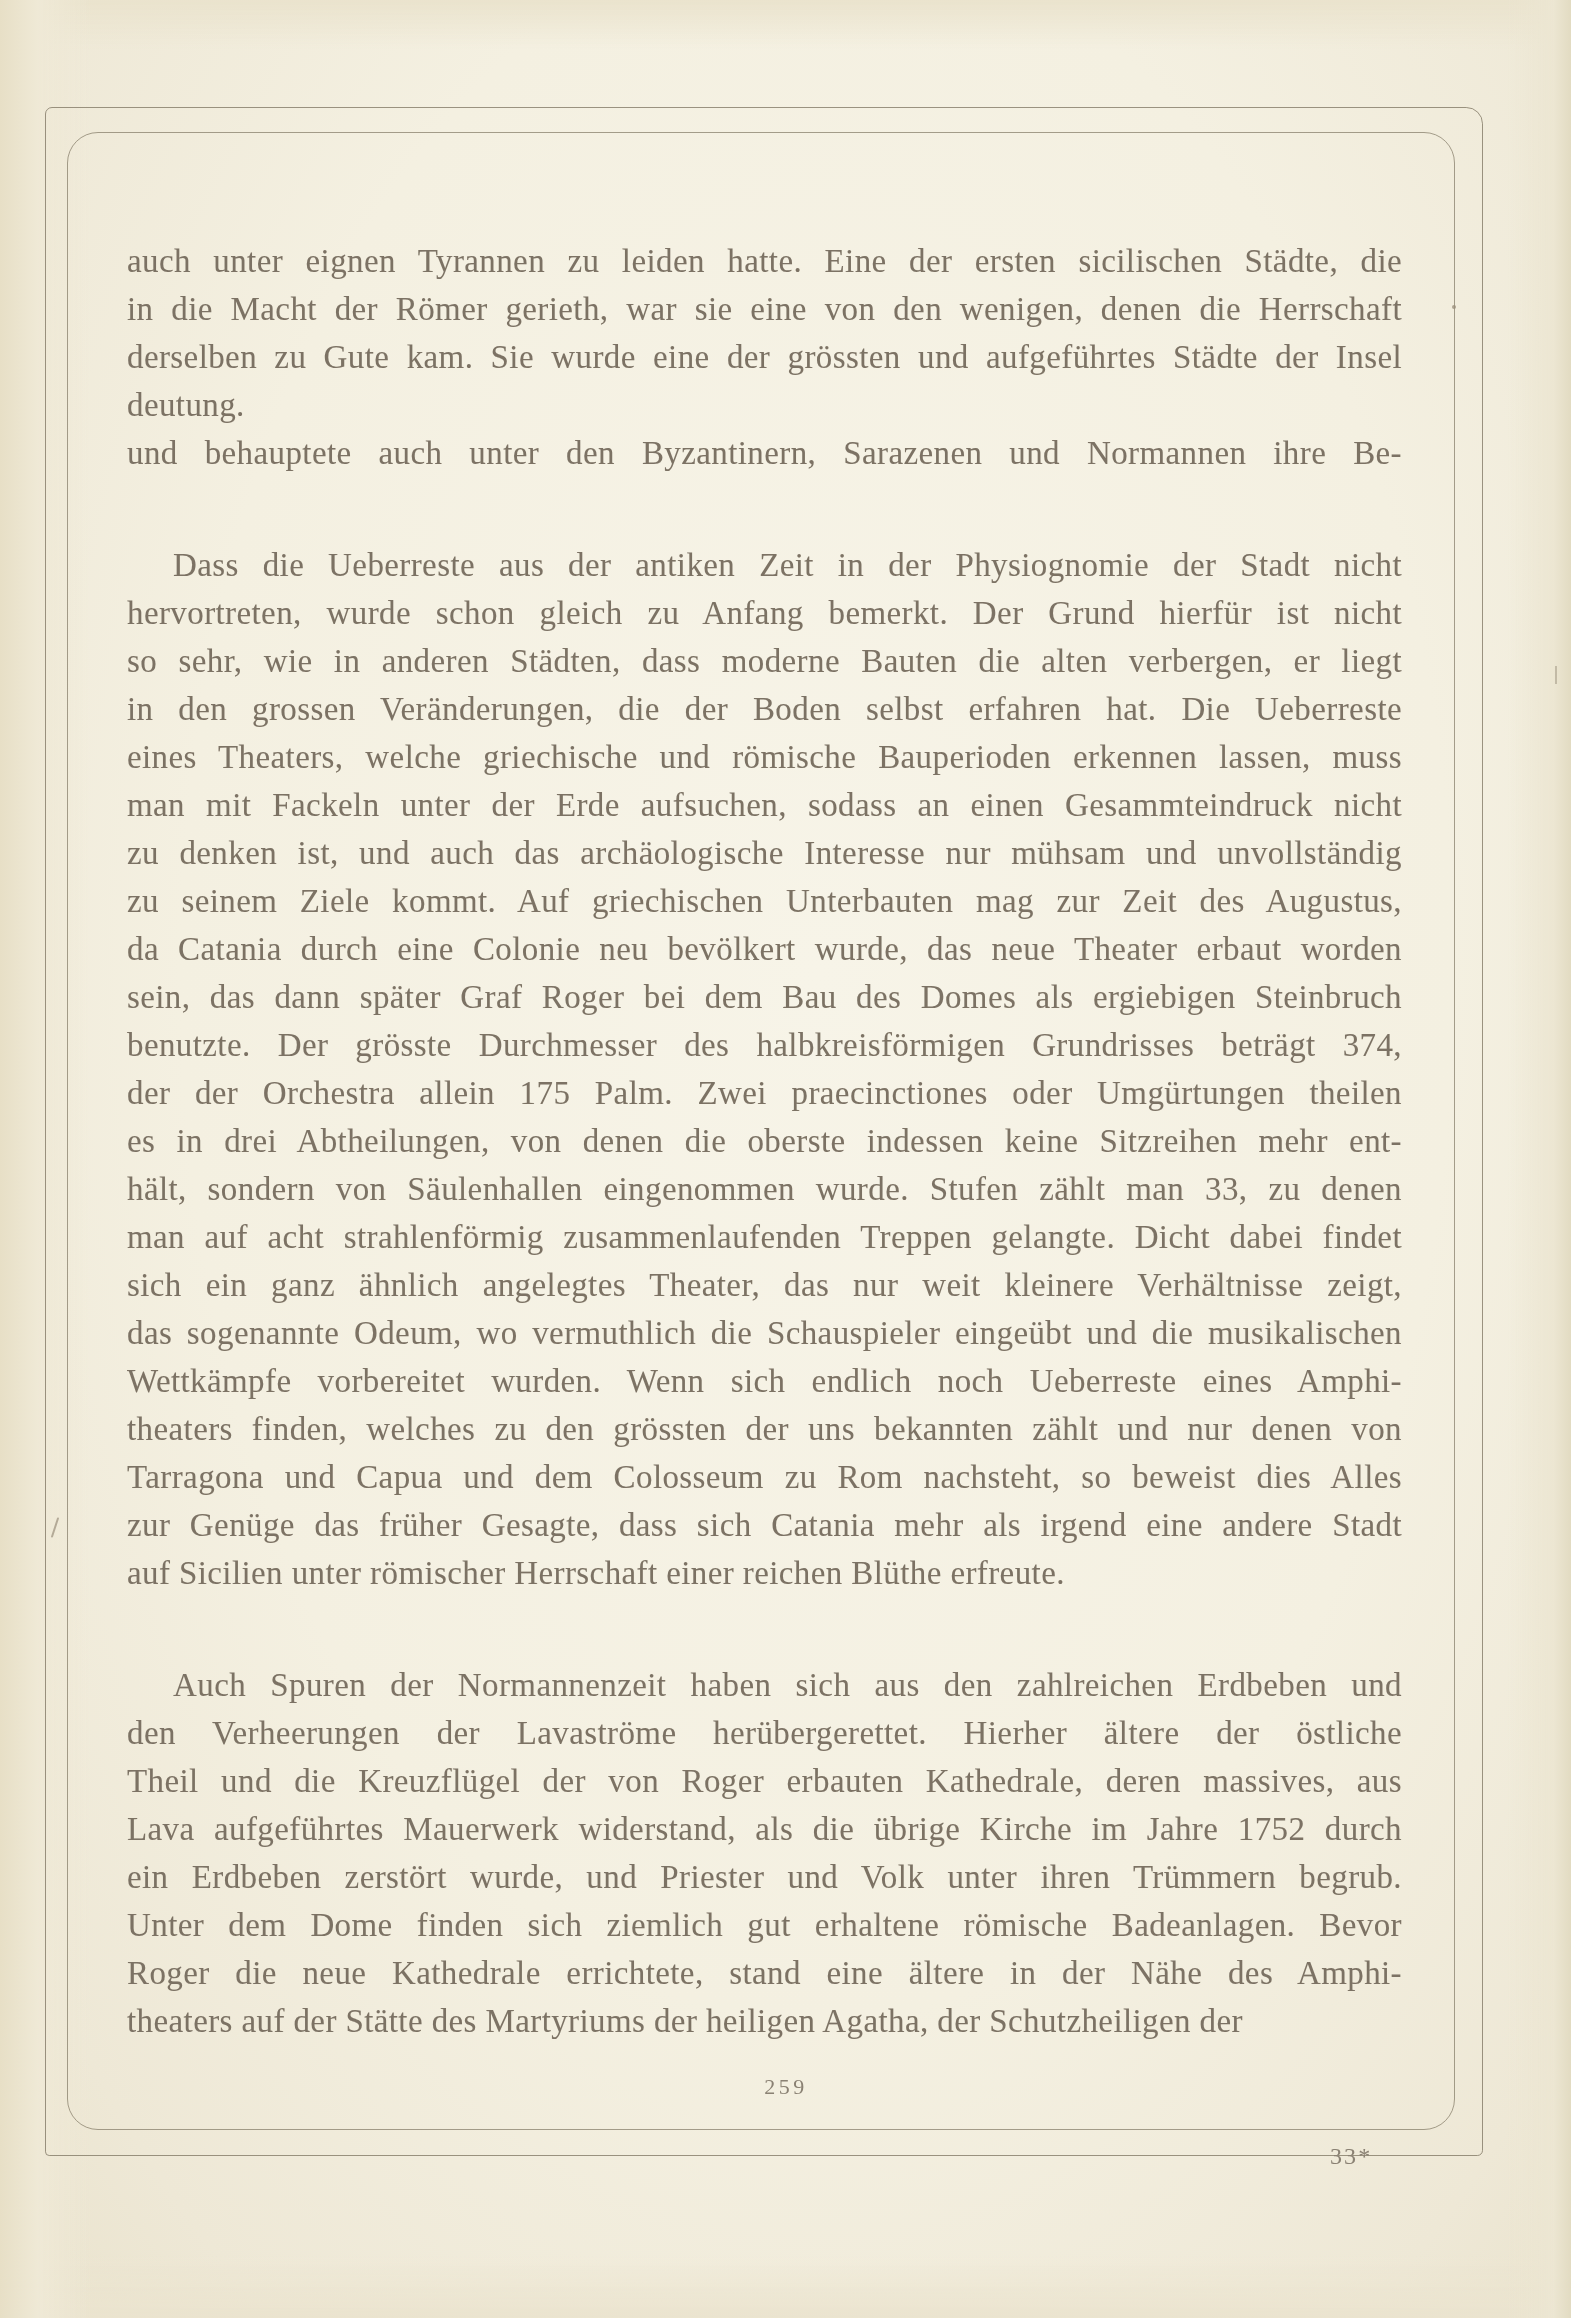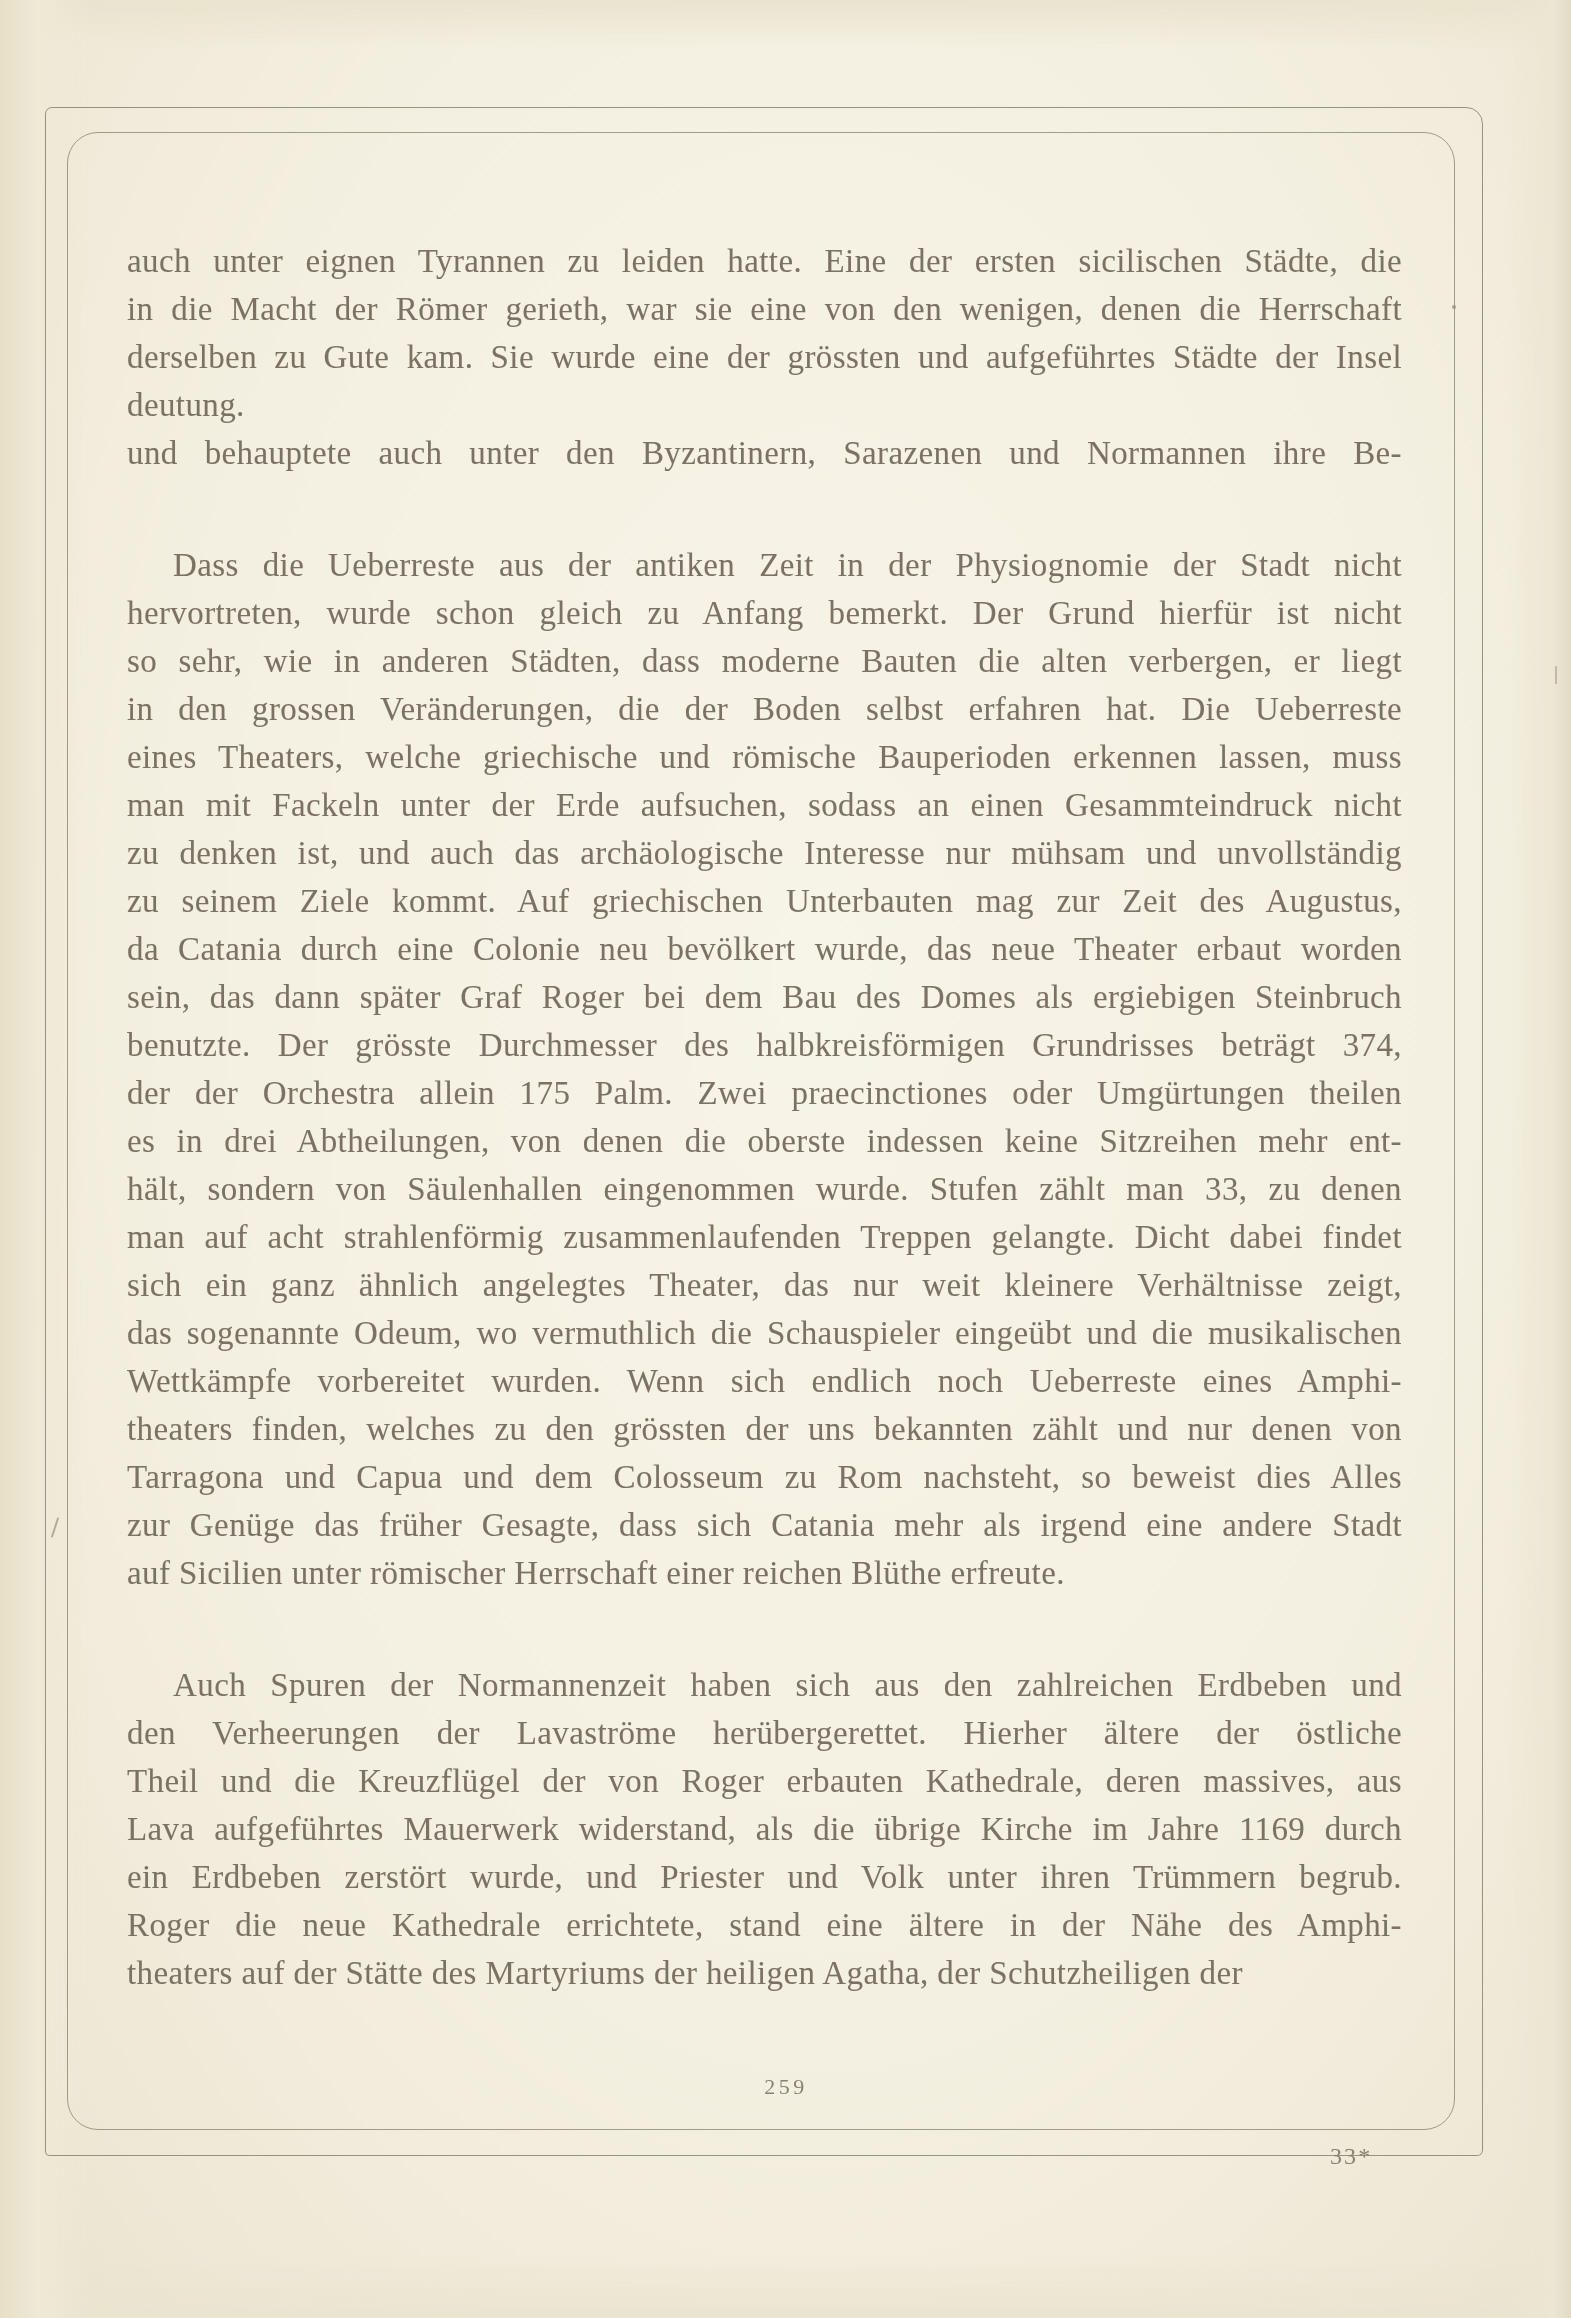--- a/index.html
+++ b/index.html
@@ -97,22 +97,23 @@
       <div class="line">Wettkämpfe vorbereitet wurden.  Wenn sich endlich noch Ueberreste eines Amphi-</div>
       <div class="line">theaters finden, welches zu den grössten der uns bekannten zählt und nur denen von</div>
       <div class="line">Tarragona und Capua und dem Colosseum zu Rom nachsteht, so beweist dies Alles</div>
       <div class="line">zur Genüge das früher Gesagte, dass sich Catania mehr als irgend eine andere Stadt</div>
       <div class="line last">auf Sicilien unter römischer Herrschaft einer reichen Blüthe erfreute.</div>
     </div>
     <div class="paragraph">
       <div class="line indent">Auch Spuren der Normannenzeit haben sich aus den zahlreichen Erdbeben und</div>
       <div class="line">den Verheerungen der Lavaströme herübergerettet.  Hierher ältere der östliche</div>
       <div class="line">Theil und die Kreuzflügel der von Roger erbauten Kathedrale, deren massives, aus</div>
-      <div class="line">Lava aufgeführtes Mauerwerk widerstand, als die übrige Kirche im Jahre 1169 durch</div>
+      <div class="line">Lava aufgeführtes Mauerwerk widerstand, als die übrige Kirche im Jahre 1752 durch</div>
       <div class="line">ein Erdbeben zerstört wurde, und Priester und Volk unter ihren Trümmern begrub.</div>
+      <div class="line">Unter dem Dome finden sich ziemlich gut erhaltene römische Badeanlagen.  Bevor</div>
       <div class="line">Roger die neue Kathedrale errichtete, stand eine ältere in der Nähe des Amphi-</div>
       <div class="line last">theaters auf der Stätte des Martyriums der heiligen Agatha, der Schutzheiligen der</div>
     </div>
   </div>
 
 <div class="page-number">259</div>
 
 <div class="signature-mark">33*</div>
 
 <div class="artifact slash"></div>

